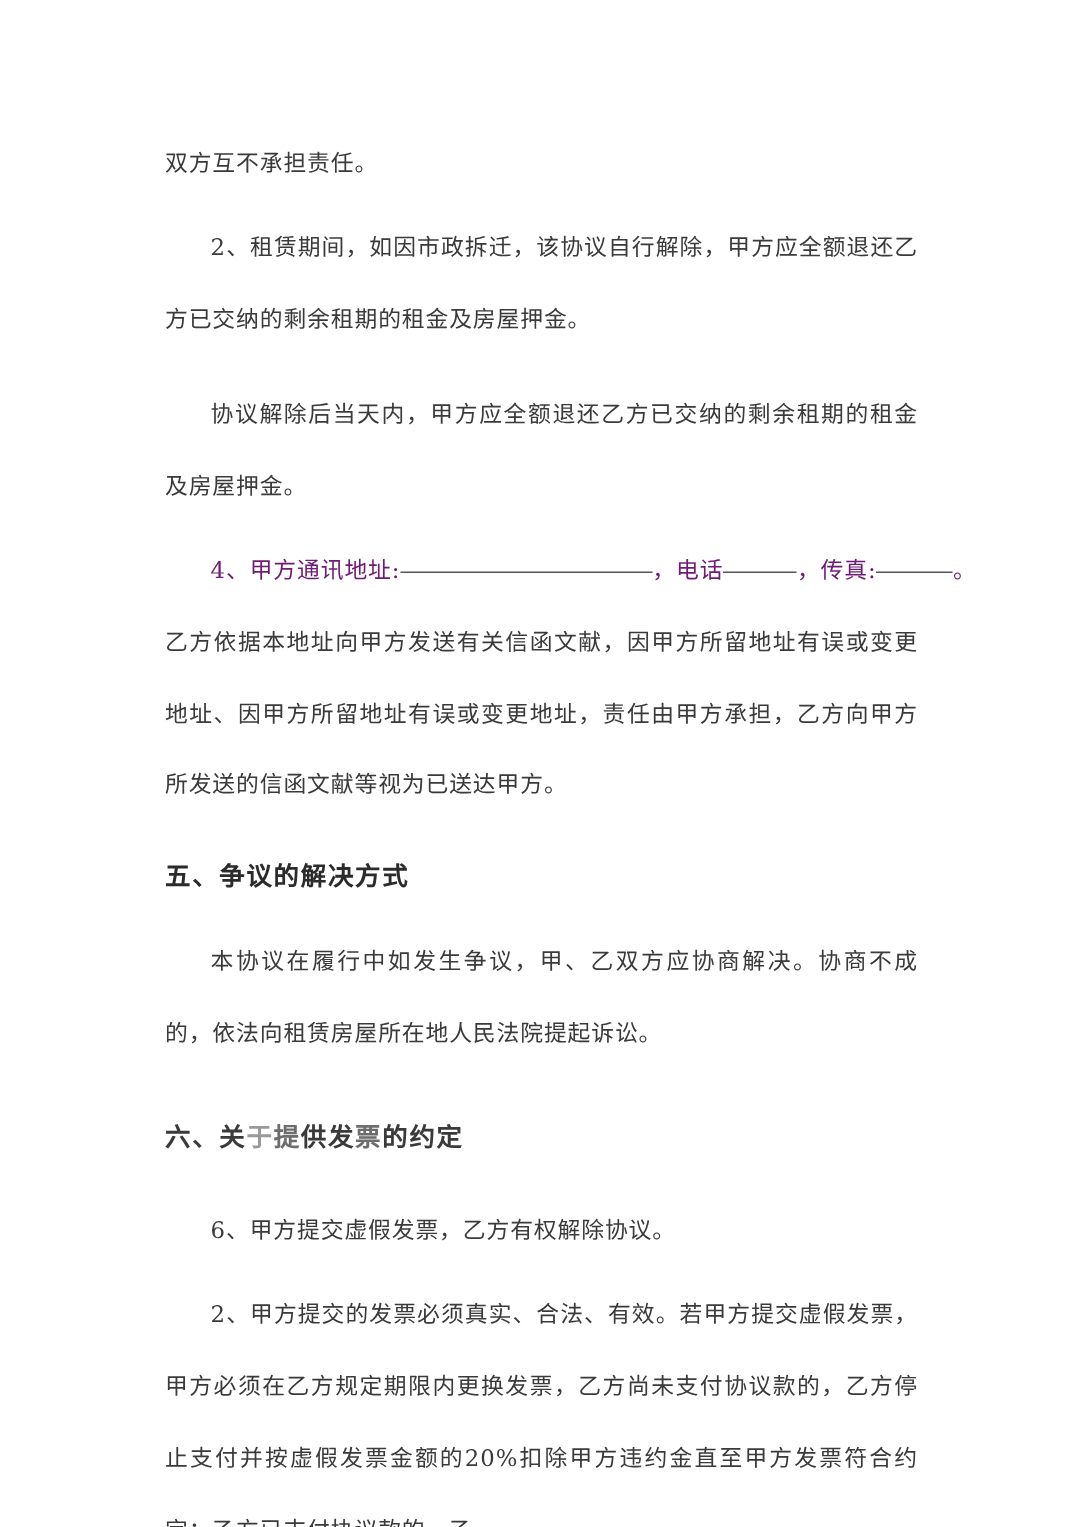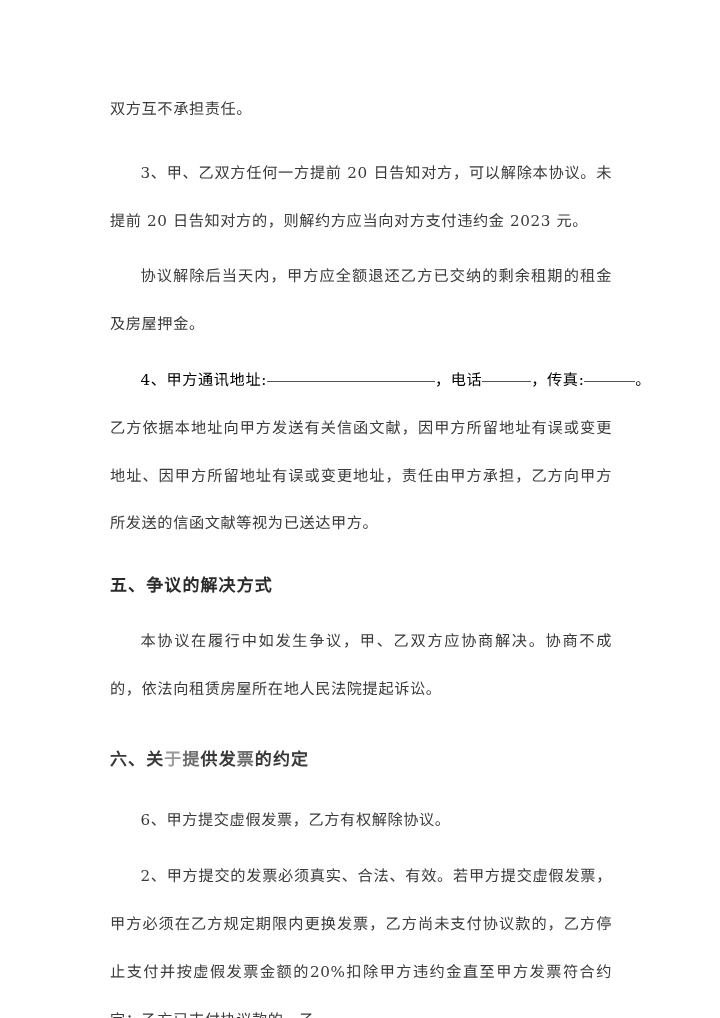--- a/index.html
+++ b/index.html
@@ -72,41 +72,41 @@
     vertical-align: 3px;
     height: 13px;
   }
   .blank-addr  { width: 168px; }
   .blank-phone { width: 49px; }
   .blank-fax   { width: 51px; }
 
   .line-4 {
     font-size: 15.2px;
     line-height: 47.8px;
-    color: #000000;
+    color: #701a75;
     letter-spacing: 0.6px;
     margin: 0;
     text-indent: 2em;
     white-space: nowrap;
   }
 </style>
 </head>
 <body>
 
 <div class="page">
   <div class="doc-body">
 
     <p class="para">双方互不承担责任。</p>
 
     <div class="gap-sm"></div>
 
+    <p class="para indent">2、租赁期间，如因市政拆迁，该协议自行解除，甲方应全额退还乙方已交纳的剩余租期的租金及房屋押金。</p>
 
     <div class="gap-sm"></div>
 
-    <p class="para indent">3、甲、乙双方任何一方提前 20 日告知对方，可以解除本协议。未提前 20 日告知对方的，则解约方应当向对方支付违约金 2023 元。</p>
 
     <div class="gap-sm"></div>
 
     <p class="para indent">协议解除后当天内，甲方应全额退还乙方已交纳的剩余租期的租金及房屋押金。</p>
 
     <div class="gap-sm"></div>
 
     <p class="line-4"><span>4、甲方通讯地址:</span><span class="blank blank-addr"></span><span>，电话</span><span class="blank blank-phone"></span><span>，传真:</span><span class="blank blank-fax"></span><span>。</span></p>
 
     <p class="para">乙方依据本地址向甲方发送有关信函文献，因甲方所留地址有误或变更地址、因甲方所留地址有误或变更地址，责任由甲方承担，乙方向甲方所发送的信函文献等视为已送达甲方。</p>

